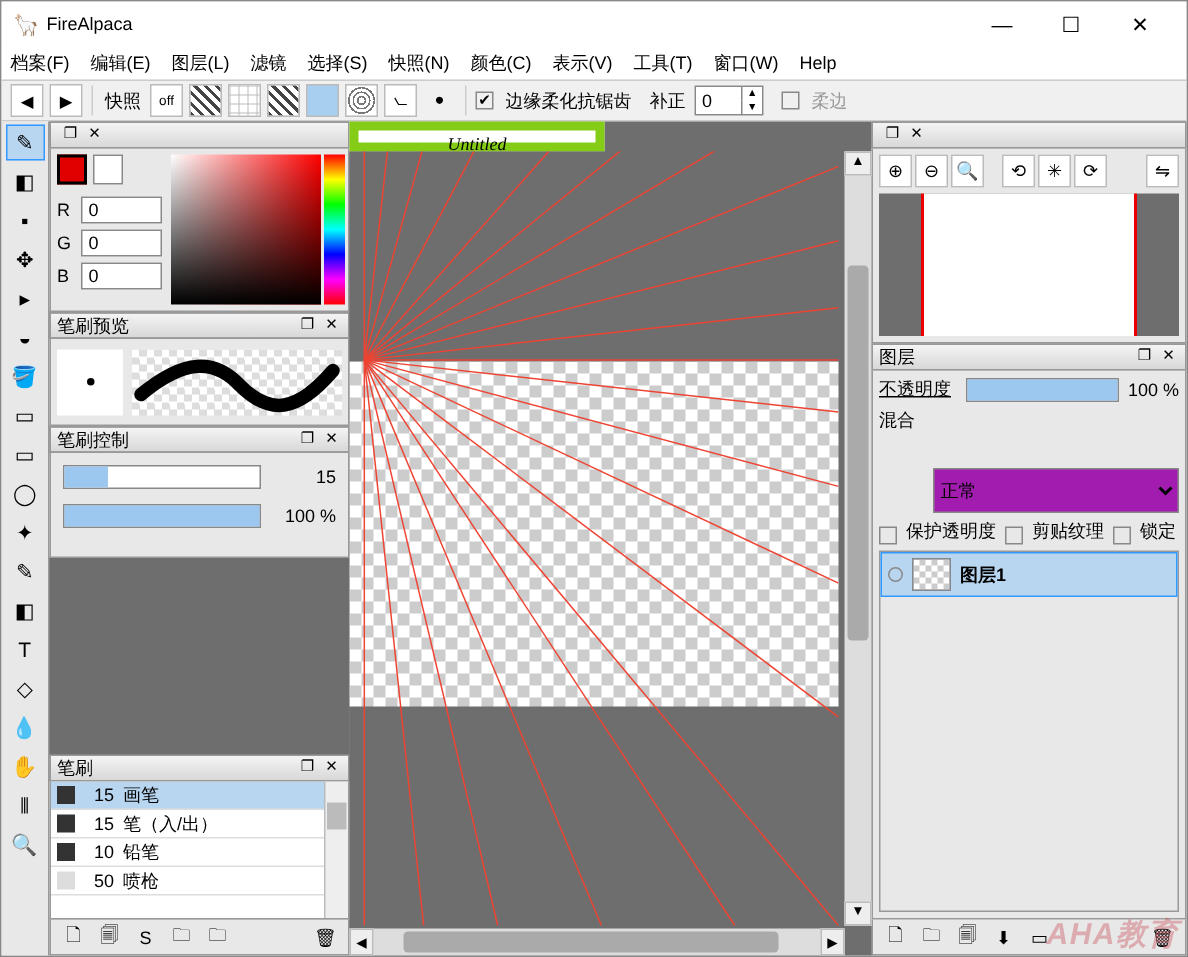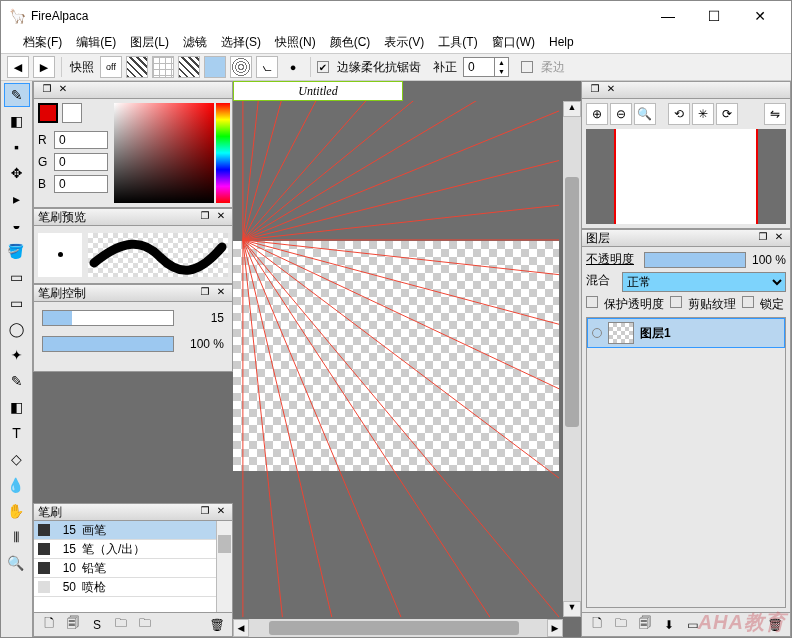--- a/index.html
+++ b/index.html
@@ -2,21 +2,21 @@
 <html><head>
 <meta charset="utf-8">
 <style>
 * { box-sizing: border-box; margin: 0; padding: 0; font-family: "Microsoft YaHei", sans-serif; font-size: 12px; }
 body { width: 792px; height: 638px; background: #ffffff; display: flex; flex-direction: column; overflow: hidden; border: 1px solid #888; }
 .titlebar { height: 30px; display: flex; align-items: center; padding: 0 8px; background: #fff; }
 .titlebar .app-icon { width: 16px; height: 16px; margin-right: 6px; font-size: 14px; }
 .titlebar .title { flex: 1; }
 .win-btns { display: flex; }
 .win-btns div { width: 46px; height: 30px; display: flex; align-items: center; justify-content: center; font-size: 14px; }
-.menubar { height: 22px; display: flex; align-items: center; padding: 0 22px; gap: 14px; background: #fff; }
+.menubar { height: 22px; display: flex; align-items: center; padding: 0 6px; gap: 14px; background: #fff; }
 .toolbar { height: 28px; background: #f0f0f0; border-top: 1px solid #ccc; border-bottom: 1px solid #ccc; display: flex; align-items: center; padding: 0 6px; gap: 4px; }
 .tb-btn { width: 22px; height: 22px; border: 1px solid #bbb; background: #fff; display: flex; align-items: center; justify-content: center; font-size: 11px; }
 .tb-sep { width: 1px; height: 20px; background: #ccc; margin: 0 2px; }
 .tb-label { margin: 0 2px; }
 .tb-check { width: 12px; height: 12px; border: 1px solid #888; display: inline-flex; align-items: center; justify-content: center; font-size: 10px; margin-right: 2px; }
 .tb-spin { display: inline-flex; align-items: center; border: 1px solid #888; background: #fff; height: 20px; }
 .tb-spin .val { width: 30px; padding: 0 4px; }
 .tb-spin .arrows { display: flex; flex-direction: column; width: 14px; }
 .tb-spin .arrows div { height: 9px; font-size: 7px; text-align: center; border-left: 1px solid #888; line-height: 9px; }
 
@@ -62,21 +62,21 @@
 .brush-item.sel { background: #b8d6f0; }
 .brush-item .sz { width: 20px; text-align: right; }
 .brush-item .sq { width: 12px; height: 12px; background: #333; }
 .brush-scroll { position: absolute; right: 0; top: 0; bottom: 0; width: 16px; background: #eee; border-left: 1px solid #bbb; }
 .brush-scroll .thumb { position: absolute; top: 14px; height: 18px; left: 1px; right: 1px; background: #bbb; }
 .brush-actions { height: 24px; background: #e8e8e8; border: 1px solid #999; border-top: none; display: flex; align-items: center; gap: 6px; padding: 0 6px; }
 .ba-btn { width: 18px; height: 18px; display: flex; align-items: center; justify-content: center; font-size: 12px; }
 .ba-spacer { flex: 1; }
 
 .canvas-col { flex: 1; display: flex; flex-direction: column; background: #6e6e6e; min-width: 0; }
-.doc-tab { height: 20px; background: #fff; border: 1px solid #84cc16; width: 170px; text-align: center; font-style: italic; font-family: serif; line-height: 18px; margin-bottom: 0; }
+.doc-tab { height: 20px; background: #fff; border: 6px solid #84cc16; width: 170px; text-align: center; font-style: italic; font-family: serif; line-height: 18px; margin-bottom: 0; }
 .canvas-wrap { flex: 1; position: relative; background: #6e6e6e; }
 .canvas-paper { position: absolute; left: 0; top: 140px; right: 22px; height: 230px; background: repeating-conic-gradient(#ccc 0 25%, #fff 0 50%) 0 0/16px 16px; }
 .ray-svg { position: absolute; left: 0; top: 0; right: 22px; bottom: 20px; }
 .ray-svg svg { width: 100%; height: 100%; }
 .vscroll { position: absolute; right: 0; top: 0; bottom: 20px; width: 18px; background: #ddd; }
 .vscroll .arr { height: 16px; font-size: 9px; text-align: center; background: #eee; border: 1px solid #bbb; }
 .vscroll .track { position: absolute; top: 16px; bottom: 16px; left: 0; right: 0; }
 .vscroll .thumb { position: absolute; top: 60px; height: 250px; left: 2px; right: 2px; background: #aaa; border-radius: 3px; }
 .hscroll { position: absolute; left: 0; right: 18px; bottom: 0; height: 18px; background: #ddd; display: flex; }
 .hscroll .arr { width: 16px; font-size: 9px; text-align: center; background: #eee; border: 1px solid #bbb; line-height: 16px; }
@@ -90,22 +90,22 @@
 .nav-btn.last { margin-left: auto; }
 .nav-thumb { flex: 1; background: #6e6e6e; position: relative; }
 .nav-inner { position: absolute; left: 28px; right: 28px; top: 0; bottom: 0; background: #fff; border-left: 2px solid #e00; border-right: 2px solid #e00; }
 
 .layer-body { flex: 1; padding: 4px; display: flex; flex-direction: column; gap: 4px; }
 .layer-opacity { display: flex; align-items: center; gap: 6px; }
 .layer-opacity .lab { width: 52px; text-decoration: underline; }
 .layer-opacity .slider { flex: 1; }
 .layer-blend { display: flex; align-items: flex-start; gap: 6px; }
 .layer-blend .lab { width: 30px; }
-.layer-blend select { flex: 1; height: 20px; border: 1px solid #888; background: #7dd3fc; }
-.layer-checks { display: flex; gap: 6px; align-items: flex-start; }
+.layer-blend select { flex: 1; height: 30px; border: 1px solid #888; background: #a21caf; margin-top: 40px; }
+.layer-checks { display: flex; gap: 6px; align-items: flex-end; }
 .layer-checks .cb { width: 12px; height: 12px; border: 1px solid #888; display: inline-block; }
 .layer-list { flex: 1; background: #e8e8e8; border: 1px solid #999; }
 .layer-row { height: 30px; display: flex; align-items: center; gap: 6px; padding: 0 4px; background: #b8d6f0; border: 1px solid #3399ff; }
 .layer-row .vis { width: 10px; height: 10px; border: 1px solid #888; border-radius: 50%; }
 .layer-row .th { width: 26px; height: 22px; background: repeating-conic-gradient(#ccc 0 25%, #fff 0 50%) 0 0/8px 8px; border: 1px solid #888; }
 .layer-row .nm { font-weight: bold; }
 .layer-actions { height: 24px; background: #e8e8e8; border: 1px solid #999; border-top: none; display: flex; align-items: center; gap: 6px; padding: 0 6px; }
 
 .watermark { position: absolute; right: 6px; bottom: 2px; font-size: 20px; font-weight: bold; color: rgba(200,80,90,0.4); font-style: italic; letter-spacing: 1px; pointer-events: none; }
 .hatch { background: repeating-linear-gradient(45deg,#444 0 2px,#fff 2px 5px); }

